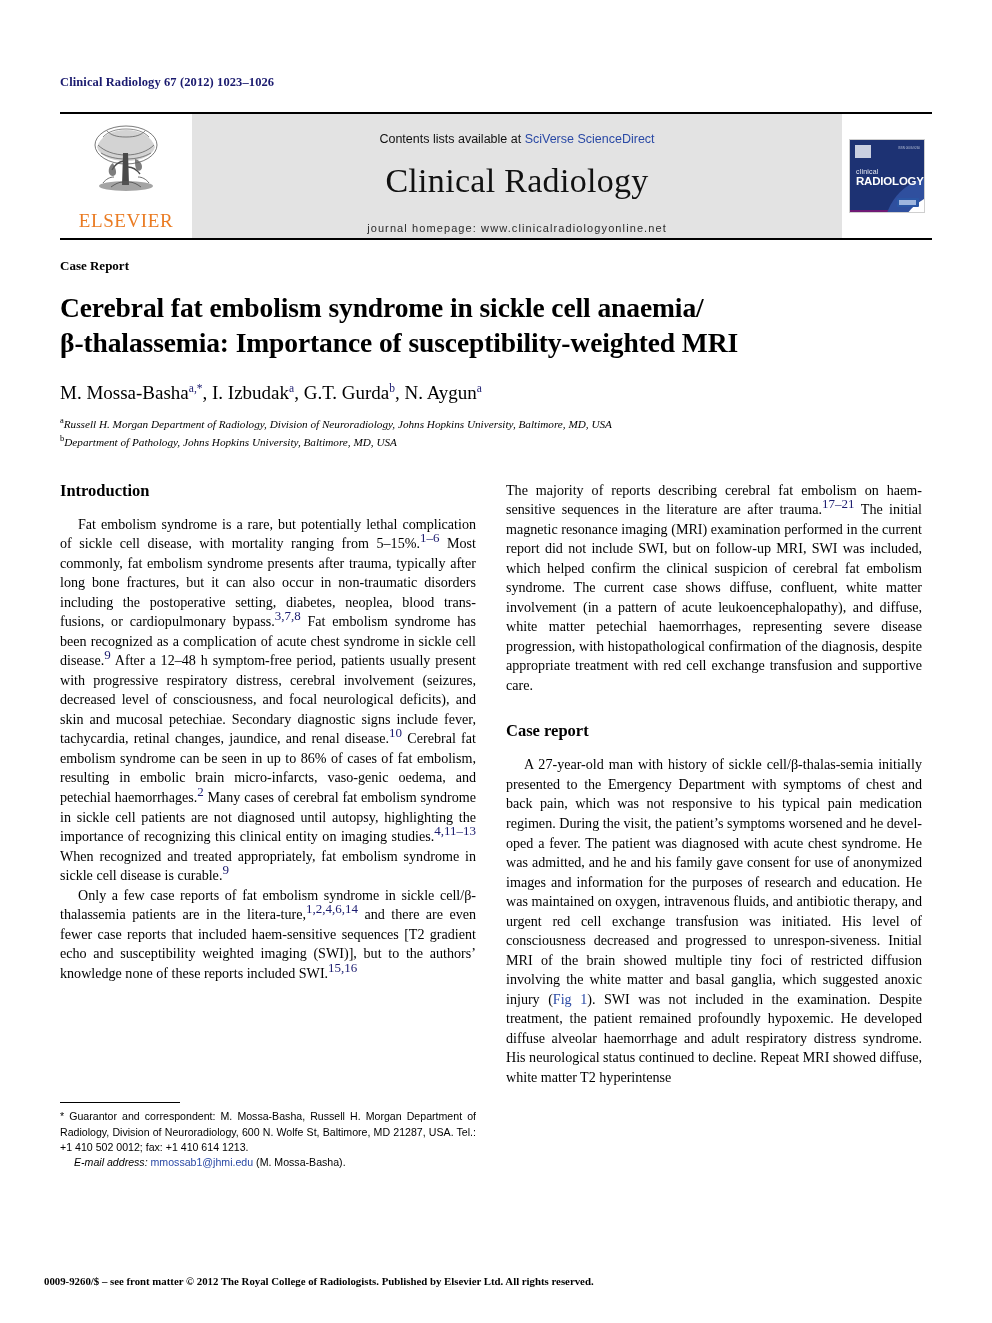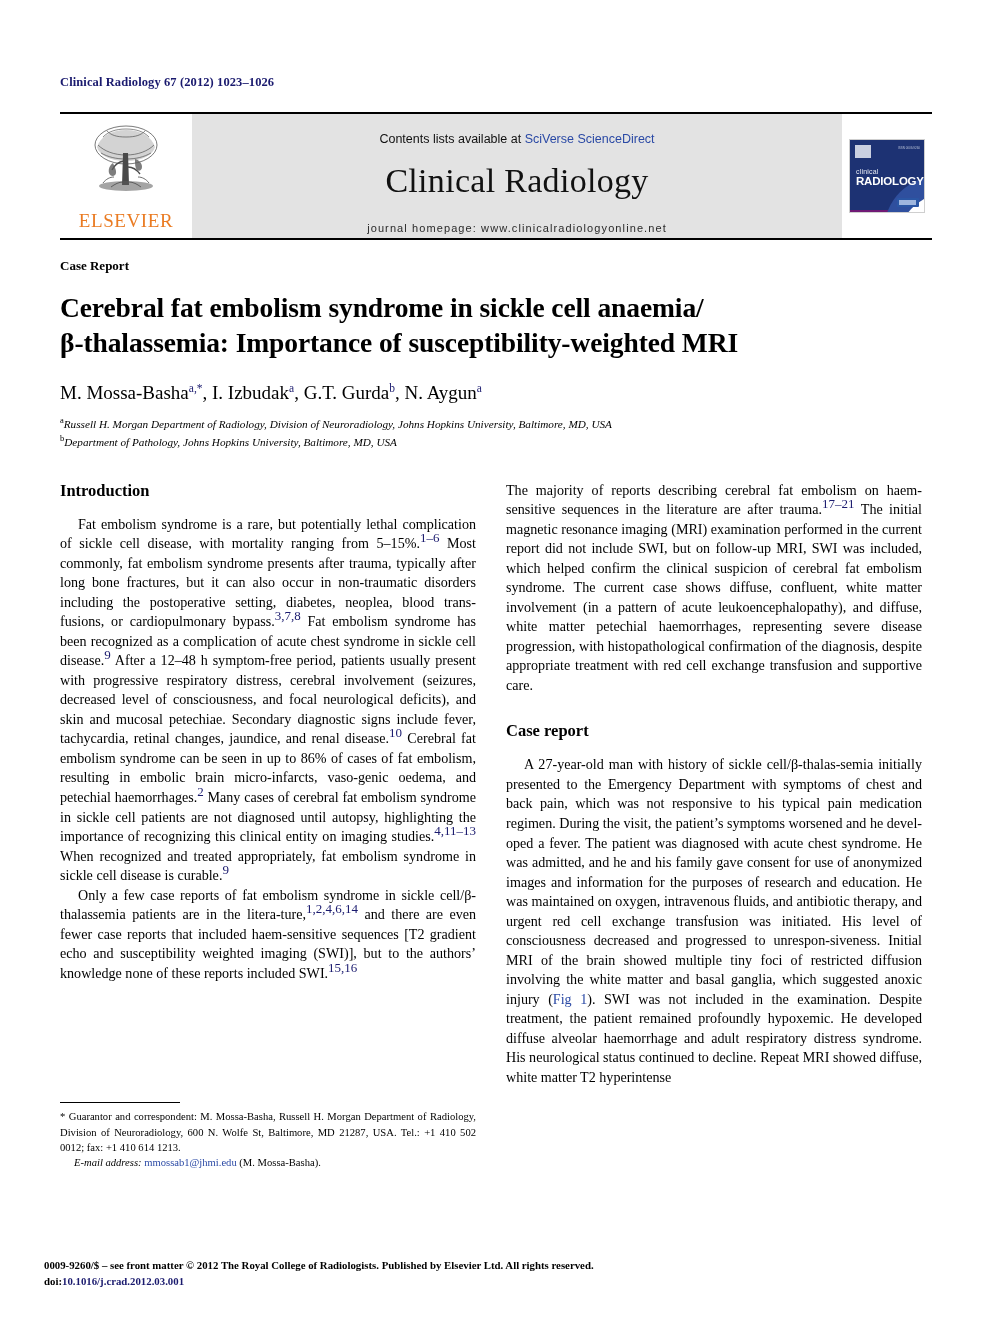--- a/index.html
+++ b/index.html
@@ -196,21 +196,21 @@
     hyphens: none;
   }
   p.body + p.body { text-indent: 18px; }
   p.body sup { font-size: 13px; color:#1a1a6e; vertical-align: super; line-height:0; }
   p.body .figlink { color:#2a49a5; }
 
   
   .footnote-area { position: absolute; left: 0; bottom: 0; width: 416px; }
   .fn-rule { width: 120px; border-top: 1px solid #000; margin-bottom: 6px; }
   .footnote {
-    font-family: Liberation Serif, serif;
+    font-family: Liberation Sans, sans-serif;
     font-size: 10.6px;
     line-height: 1.45;
     text-align: justify;
   }
   .footnote .email-label { font-style: italic; }
   .footnote a, .footnote .mail { color:#2a49a5; }
   .fn-indent { text-indent: 14px; }
 
   
   .copyright {
@@ -326,16 +326,15 @@
 
       <h2 class="section spaced">Case report</h2>
 
       <p class="body" style="text-indent:18px;"><span>A 27-year-old man with history of sickle cell/β-thalas-semia initially presented to the Emergency Department with symptoms of chest and back pain, which was not responsive to his typical pain medication regimen. During the visit, the patient’s symptoms worsened and he devel-oped a fever. The patient was diagnosed with acute chest syndrome. He was admitted, and he and his family gave consent for use of anonymized images and information for the purposes of research and education. He was maintained on oxygen, intravenous fluids, and antibiotic therapy, and urgent red cell exchange transfusion was initiated. His level of consciousness decreased and progressed to unrespon-siveness. Initial MRI of the brain showed multiple tiny foci of restricted diffusion involving the white matter and basal ganglia, which suggested anoxic injury (</span><span class="figlink">Fig 1</span><span>). SWI was not included in the examination. Despite treatment, the patient remained profoundly hypoxemic. He developed diffuse alveolar haemorrhage and adult respiratory distress syndrome. His neurological status continued to decline. Repeat MRI showed diffuse, white matter T2 hyperintense</span></p>
     </div>
 
   </div>
 
   <div class="copyright">
     <div>0009-9260/$ – see front matter © 2012 The Royal College of Radiologists. Published by Elsevier Ltd. All rights reserved.</div>
-    <div><span>doi:</span><span class="doi">10.1016/j.crad.2012.03.001</span></div>
   </div>
 
 </div>
 
 </body></html>

